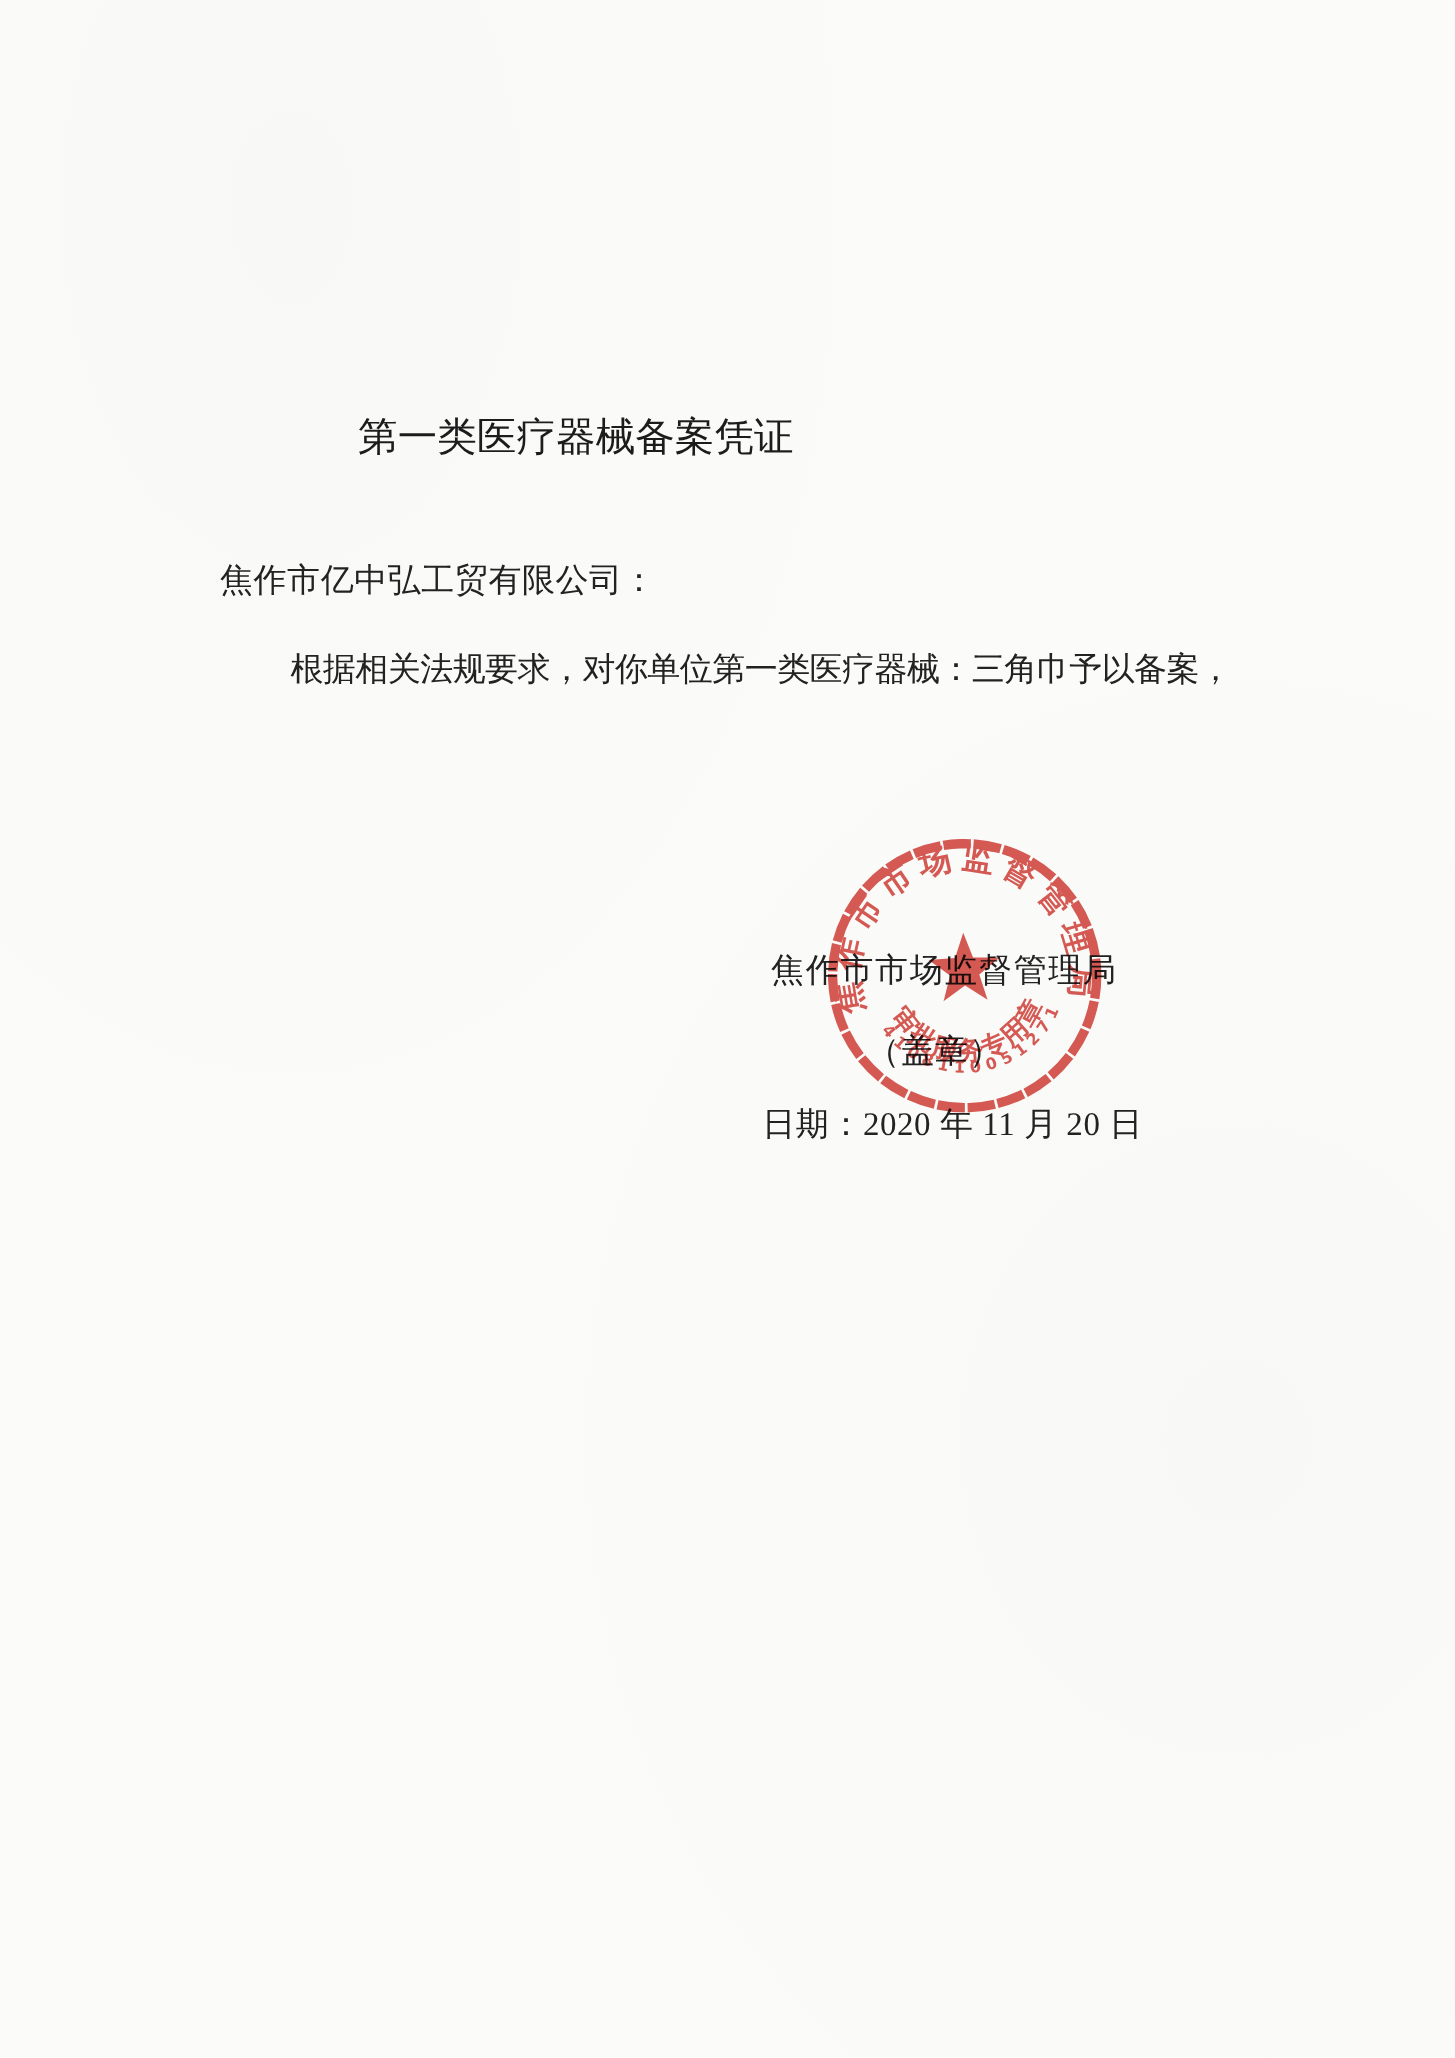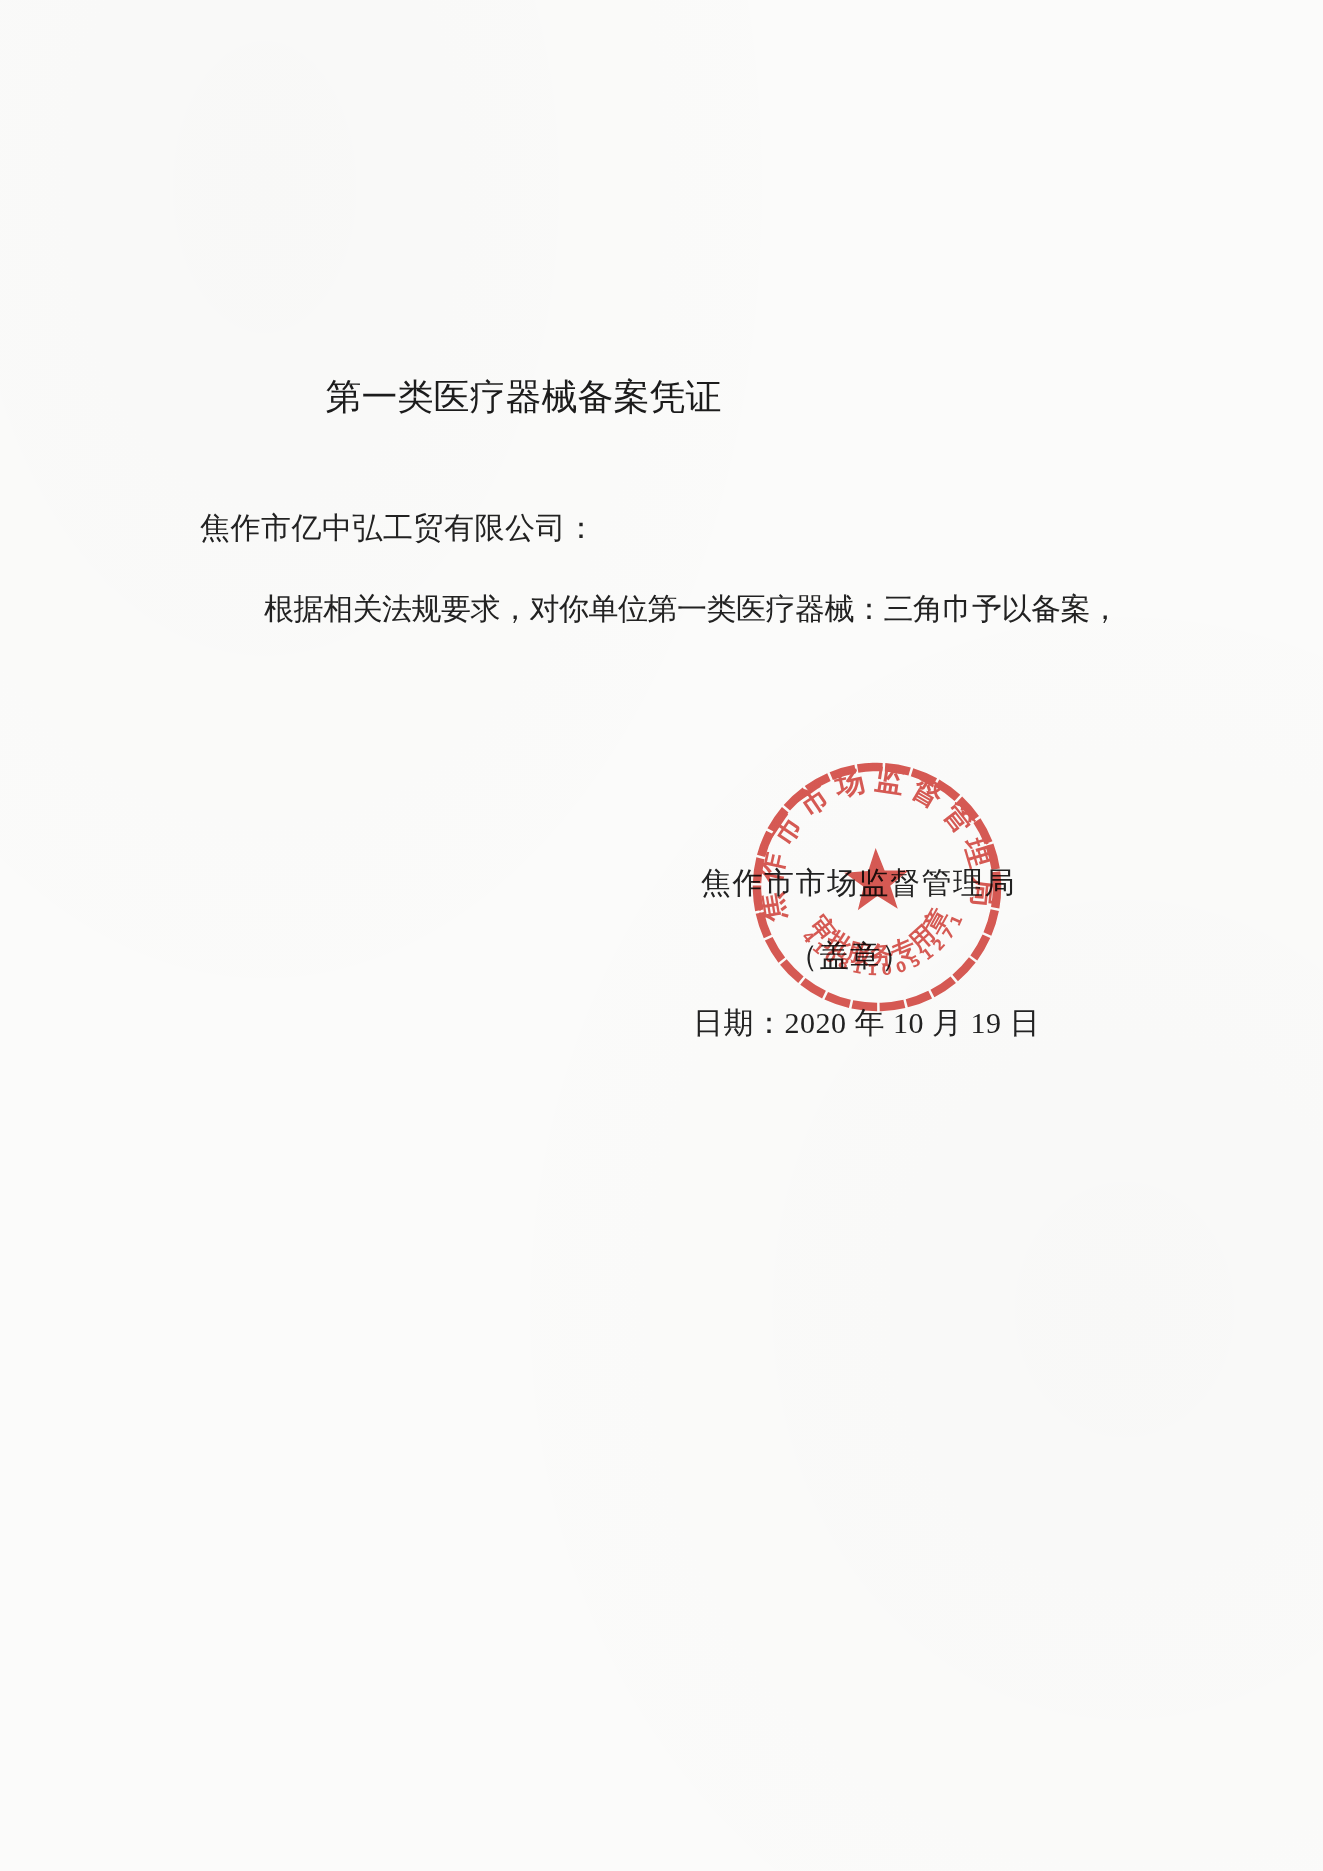--- a/index.html
+++ b/index.html
@@ -73,21 +73,21 @@
 
   <div class="text-line body-line-1">根据相关法规要求，对你单位第一类医疗器械：三角巾予以备案，</div>
 
   <div class="text-line salutation">焦作市亿中弘工贸有限公司：</div>
 
 
   <div class="text-line issuer-line">焦作市市场监督管理局</div>
 
   <div class="text-line seal-note">（盖章）</div>
 
-  <div class="text-line date-line">日期：2020 年 10 月 19 日</div>
+  <div class="text-line date-line">日期：2020 年 11 月 20 日</div>
 
   <div class="seal-stamp">
     <svg viewBox="0 0 252 252" xmlns="http://www.w3.org/2000/svg">
 
       <ellipse cx="126" cy="126" rx="120" ry="120" fill="none" stroke-width="8.5" stroke-dasharray="25 2.5" stroke="#d8514a"></ellipse>
 
       <polygon points="126,87 134.2,109.7 158.3,110.5 139.3,125.3 146,148.5 126,135 106,148.5 112.7,125.3 93.7,110.5 117.8,109.7" fill="#d8514a"></polygon>
 
       <defs>
         <path id="arcTop" d="M 35,159 A 97,97 0 1 1 217,159" fill="none"></path>

